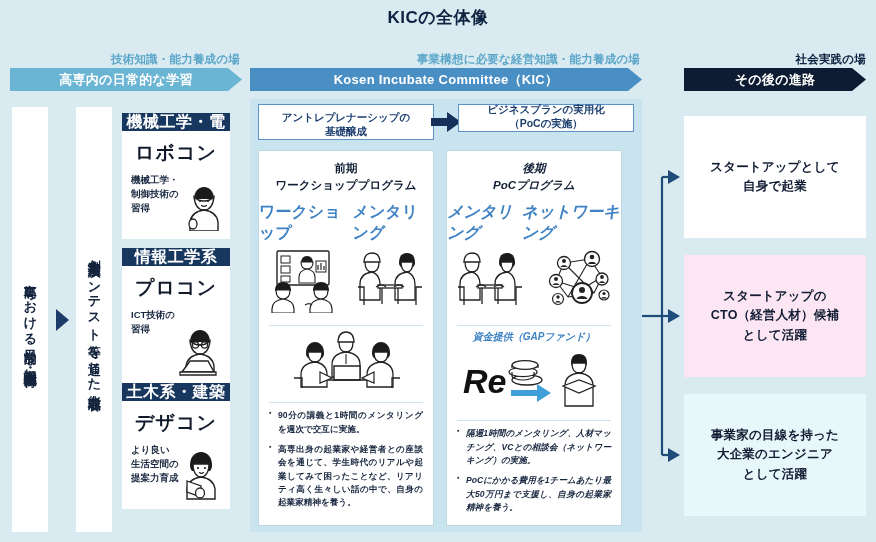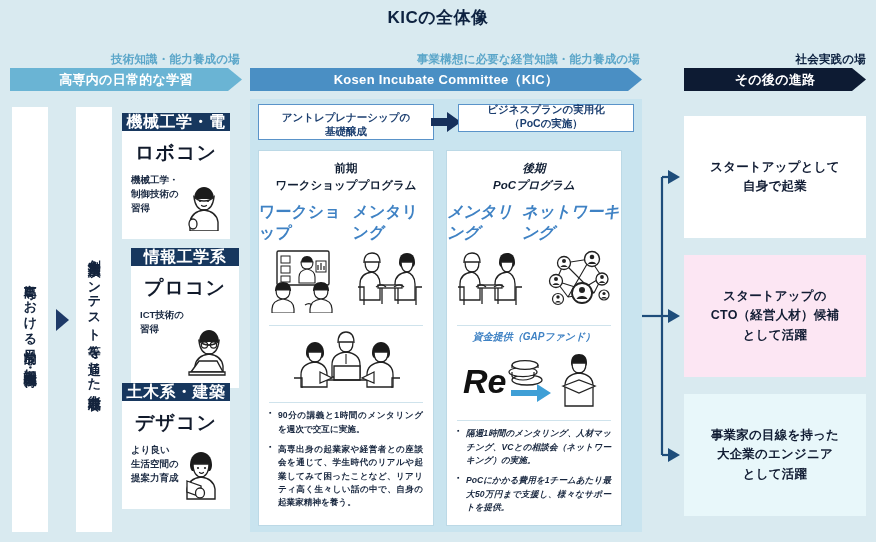--- a/index.html
+++ b/index.html
@@ -139,21 +139,21 @@
         <circle cx="20" cy="22" r="1.1" fill="#222"></circle>
           <circle cx="28" cy="22" r="1.1" fill="#222"></circle>
         <path d="M21.5 26.5c1.4 1 3.6 1 5 0" fill="none" stroke="#222" stroke-width="1.2" stroke-linecap="round"></path>
         <path d="M24 31c-8 1-13 5-14 12v9h28v-9c-1-7-6-11-14-12z" fill="#fff" stroke="#222" stroke-width="1.4"></path>
         <path d="M12 38c-2 4-2 8 0 12" fill="none" stroke="#222" stroke-width="1.4"></path>
         <ellipse cx="13" cy="45" rx="4" ry="5" fill="#fff" stroke="#222" stroke-width="1.3"></ellipse>
       </svg>
     </div>
   </div>
 
-  <div class="card" style="left:122px;top:248px;width:108px;height:140px;margin-left:9px;">
+  <div class="card" style="left:122px;top:248px;width:108px;height:140px;">
     <div class="card-head">情報工学系</div>
     <div class="card-title">プロコン</div>
     <div class="card-sub">ICT技術の<br>習得</div>
     <div class="card-figure">
       <svg width="50" height="56" viewBox="0 0 50 56">
         <path d="M14 18c0-7 4-12 10-12s10 5 10 12" fill="#1b1b1b"></path>
         <path d="M14 17c1 9 5 13 10 13s9-4 10-13c-3 3-7 4-10 4s-7-1-10-4z" fill="#fff" stroke="#222" stroke-width="1.4"></path>
         <circle cx="19.5" cy="21" r="3.1" fill="none" stroke="#222" stroke-width="1.2"></circle>
         <circle cx="28.5" cy="21" r="3.1" fill="none" stroke="#222" stroke-width="1.2"></circle>
         <path d="M22.6 21h2.8" stroke="#222" stroke-width="1.2"></path>
@@ -334,21 +334,21 @@
           <path d="M112 17c0-6 3-9 8-9s8 3 8 9c0 2-1 3-2 4h-12c-1-1-2-2-2-4z" fill="#1b1b1b"></path>
           <path d="M113 17c0 7 3 10 7 10s7-3 7-10z" fill="#fff" stroke="#222" stroke-width="1.3"></path>
           <path d="M120 27c-9 1-14 5-14 13v20h28V40c0-8-5-12-14-13z" fill="#fff" stroke="#222" stroke-width="1.3"></path>
           <path d="M104 40l16-6 16 6-16 7z" fill="#fff" stroke="#222" stroke-width="1.3"></path>
         </svg>
       </div>
     </div>
     <div class="hrule" style="margin-top:6px;"></div>
     <ul class="bullets">
       <li>隔週1時間のメンタリング、人材マッチング、VCとの相談会（ネットワーキング）の実施。</li>
-      <li>PoCにかかる費用を1チームあたり最大50万円まで支援し、様々なサポートを提供。</li>
+      <li>PoCにかかる費用を1チームあたり最大50万円まで支援し、自身の起業家精神を養う。</li>
     </ul>
   </div>
 
   <svg class="connector" width="876" height="542">
     <g stroke="#1e4d7b" stroke-width="2.2" fill="none">
       <path d="M642 316 H662"></path>
       <path d="M662 177 V455"></path>
       <path d="M662 177 H670"></path>
       <path d="M662 316 H670"></path>
       <path d="M662 455 H670"></path>

